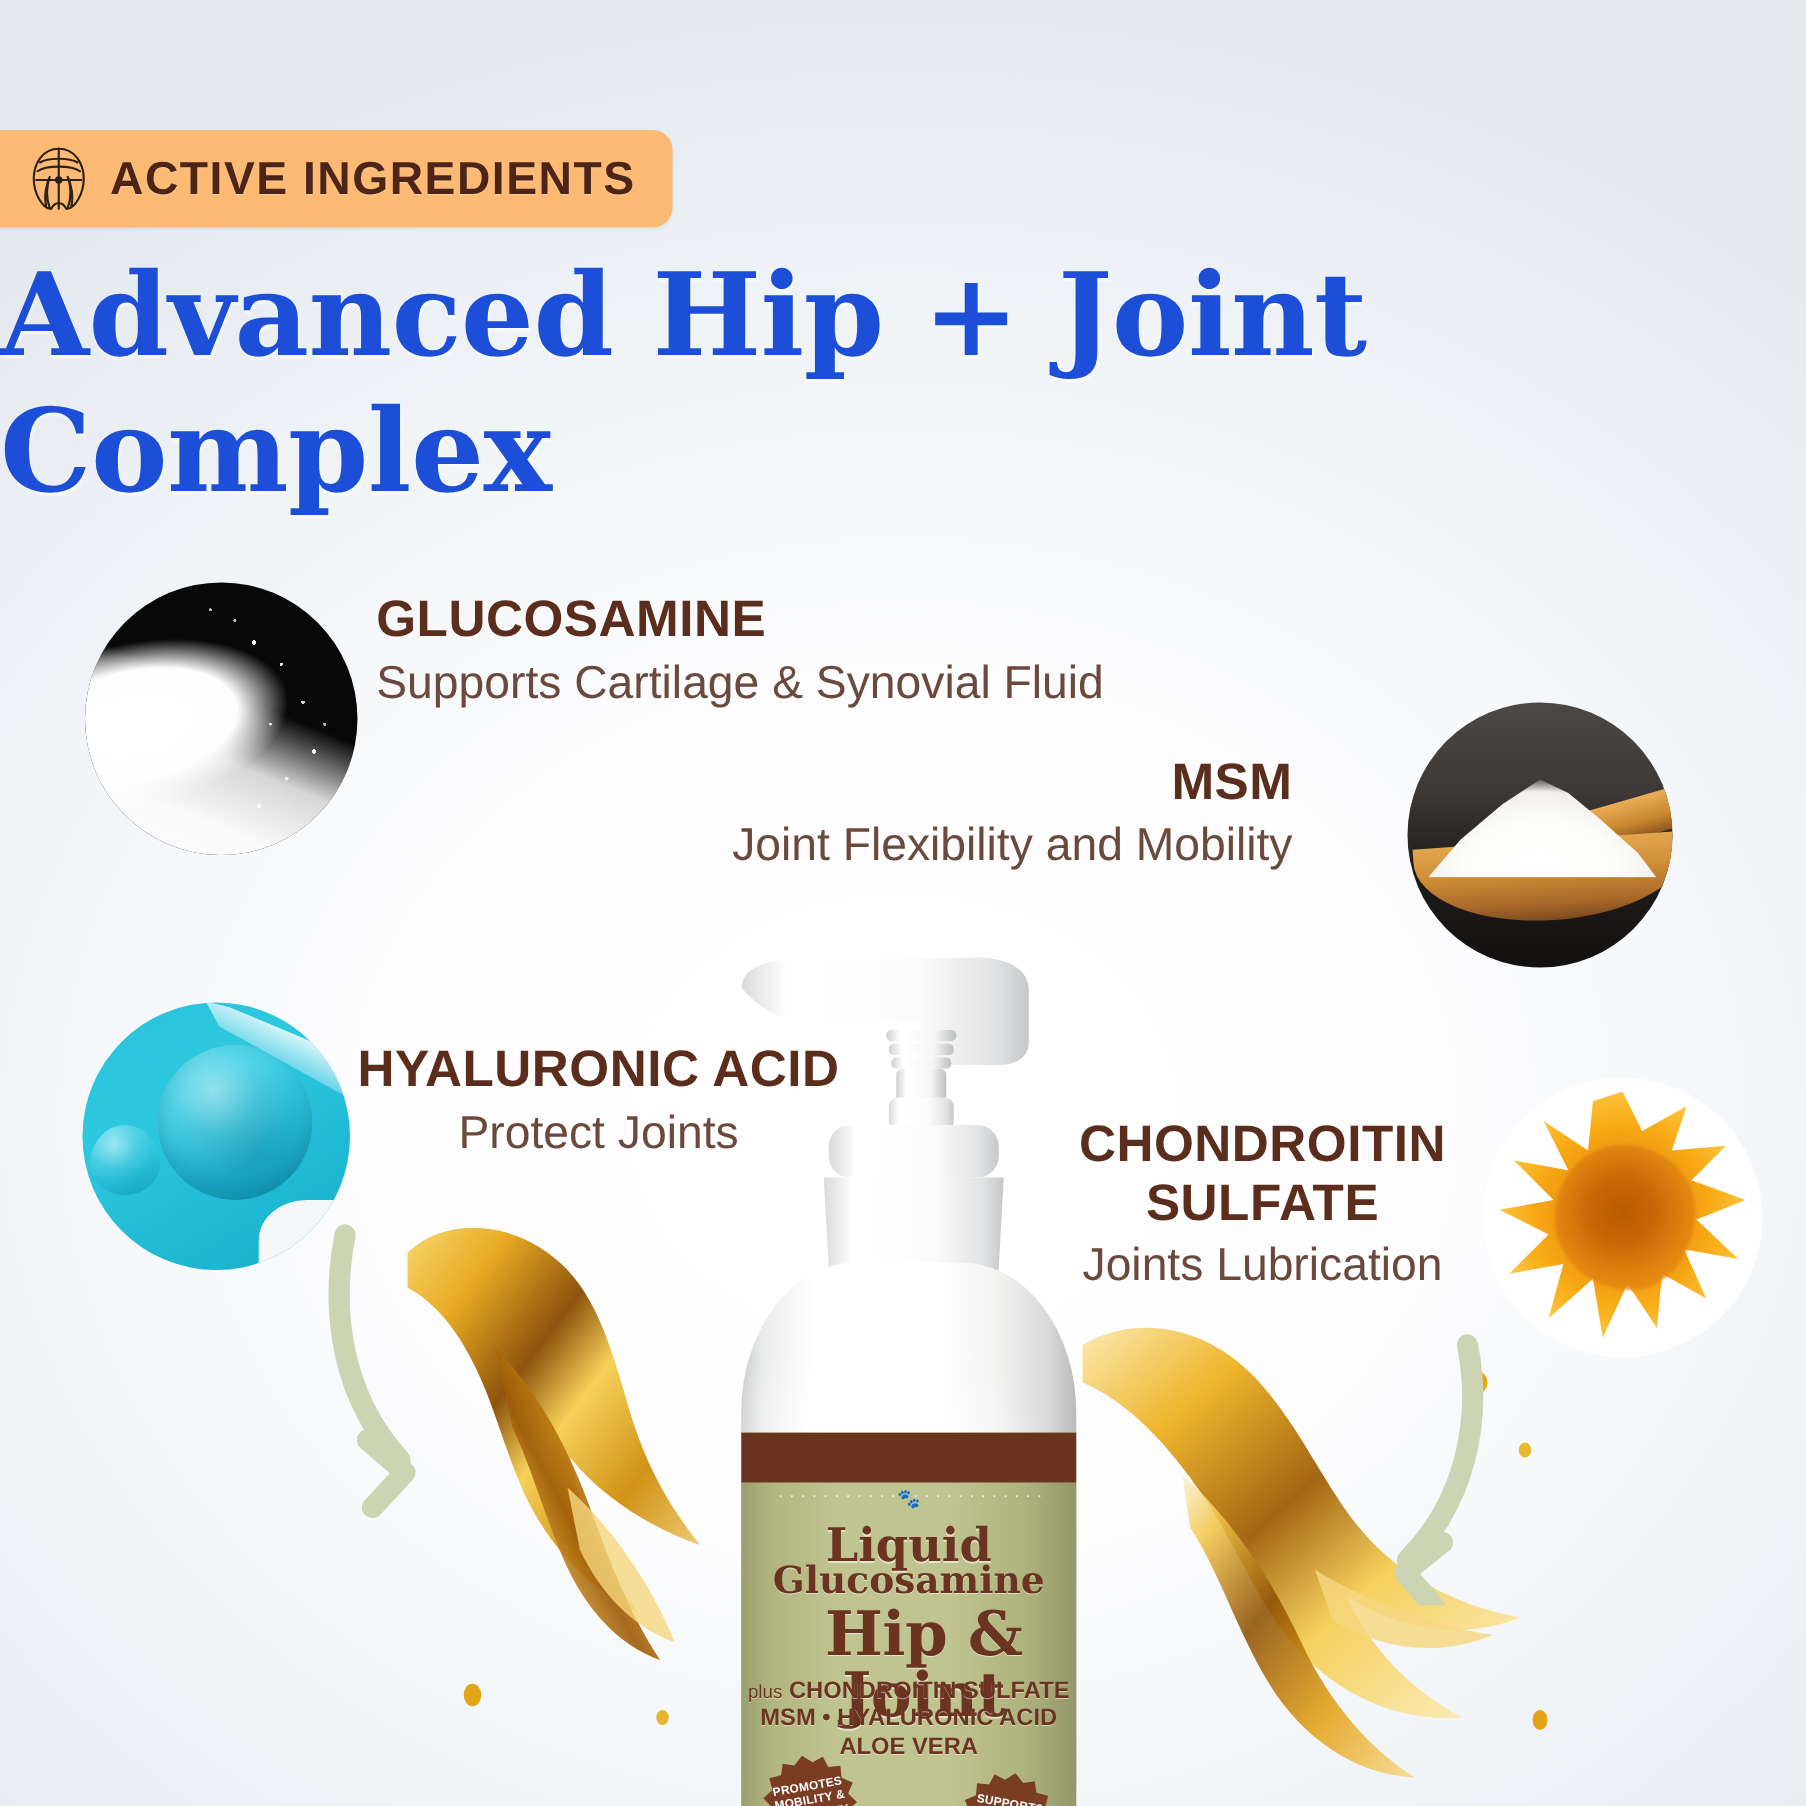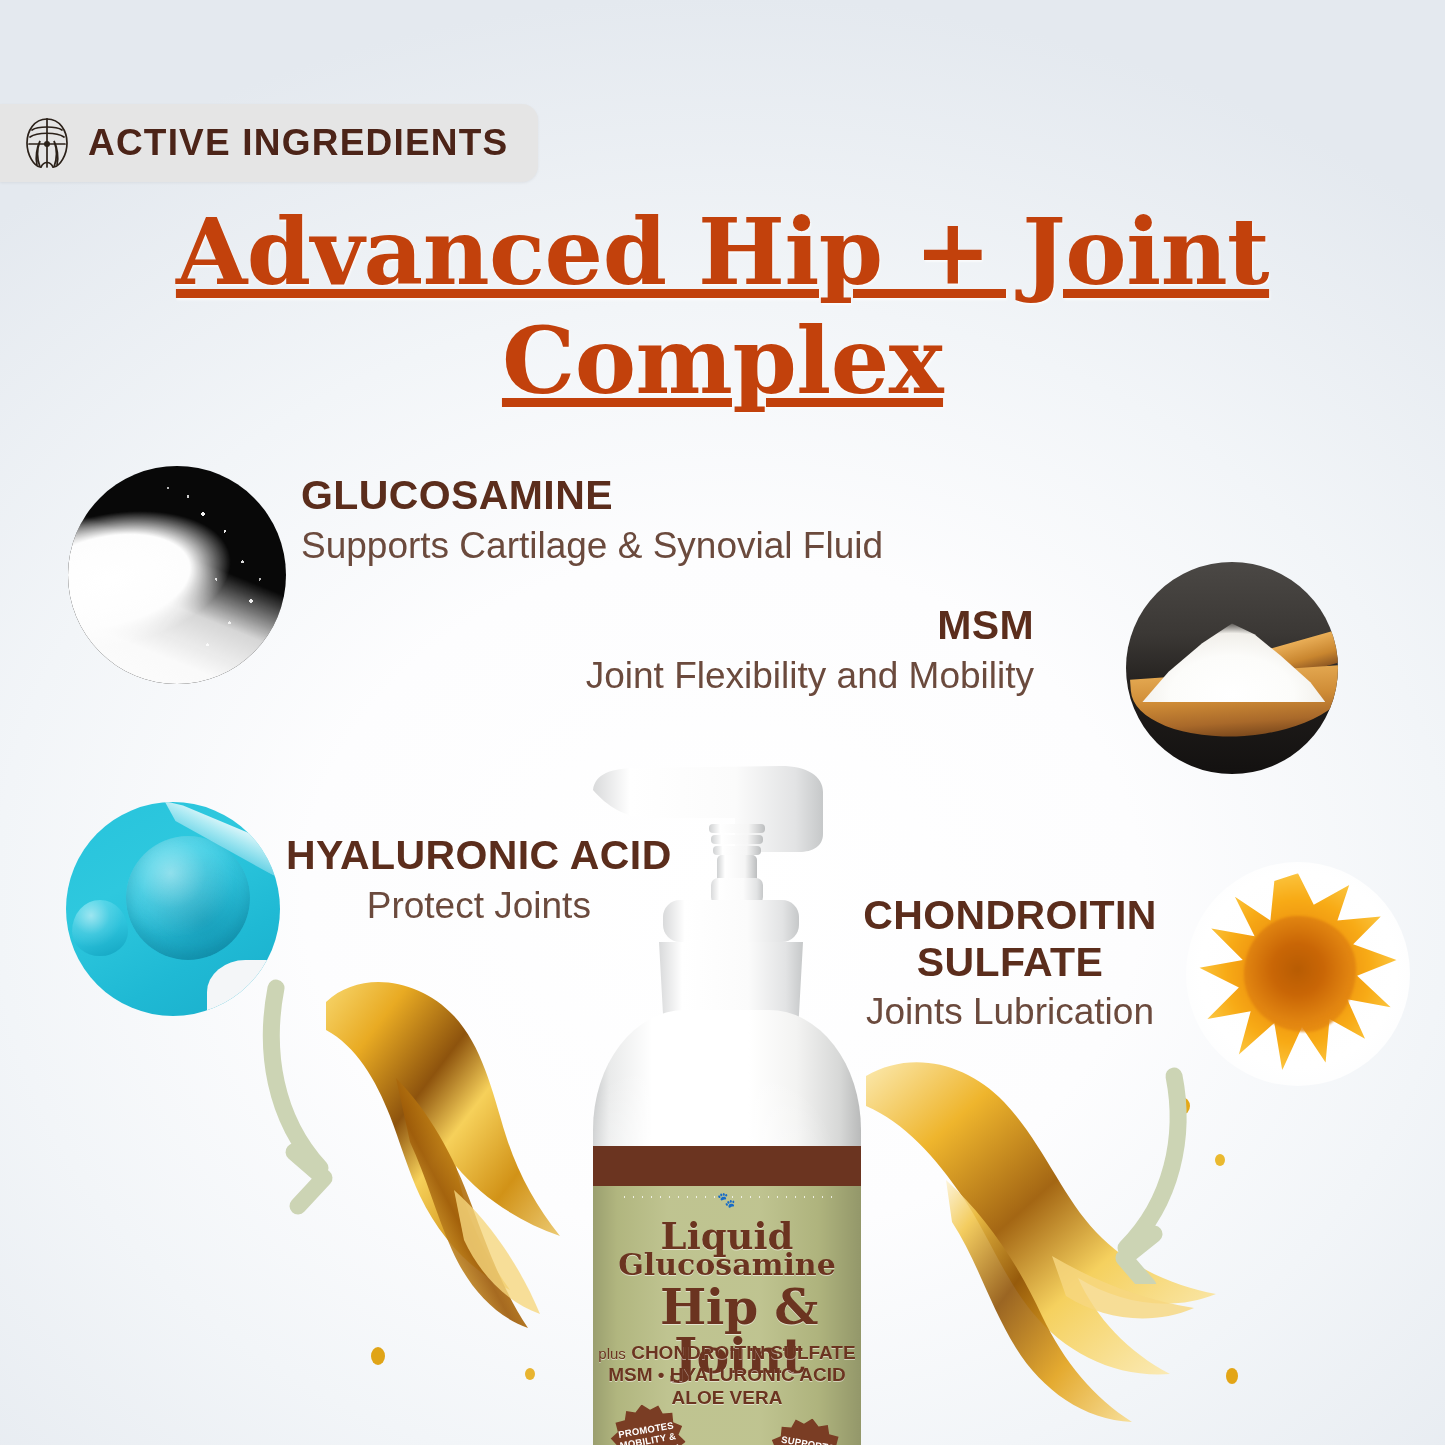--- a/index.html
+++ b/index.html
@@ -21,49 +21,48 @@
   
   .badge-bar {
     position: absolute;
     left: 0;
     top: 104px;
     height: 78px;
     padding: 0 30px 0 24px;
     display: flex;
     align-items: center;
     gap: 18px;
-    background: #e5e5e5;
+    background: #fdba74;
     border-radius: 0 16px 16px 0;
     box-shadow: 0 1px 3px rgba(0,0,0,0.06);
   }
   .badge-icon { width: 46px; height: 52px; display: block; }
   .badge-text {
     font-size: 37px;
     font-weight: bold;
     letter-spacing: 1.2px;
     color: #4c2418;
     white-space: nowrap;
     text-shadow: 0 1px 1px rgba(255,255,255,0.25);
   }
 
   
   .headline {
     position: absolute;
     left: 0;
     right: 0;
     top: 198px;
-    text-align: center;
+    text-align: left;
     font-family: "DejaVu Serif", "Liberation Serif", serif;
     font-weight: bold;
     font-size: 92px;
     line-height: 1.18;
-    color: #c2410c;
+    color: #1d4ed8;
     letter-spacing: -0.5px;
     text-shadow: 1px 2px 2px rgba(255,255,255,0.65);
-    text-decoration: underline;
   }
   .headline .l2 { display: block; }
 
   
   .circ {
     position: absolute;
     border-radius: 50%;
     overflow: hidden;
   }
 

